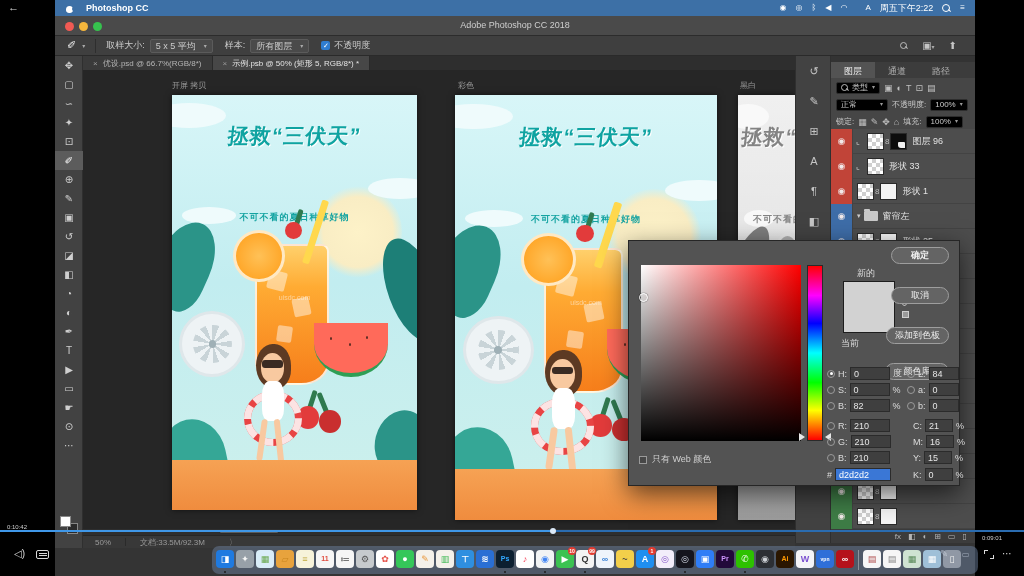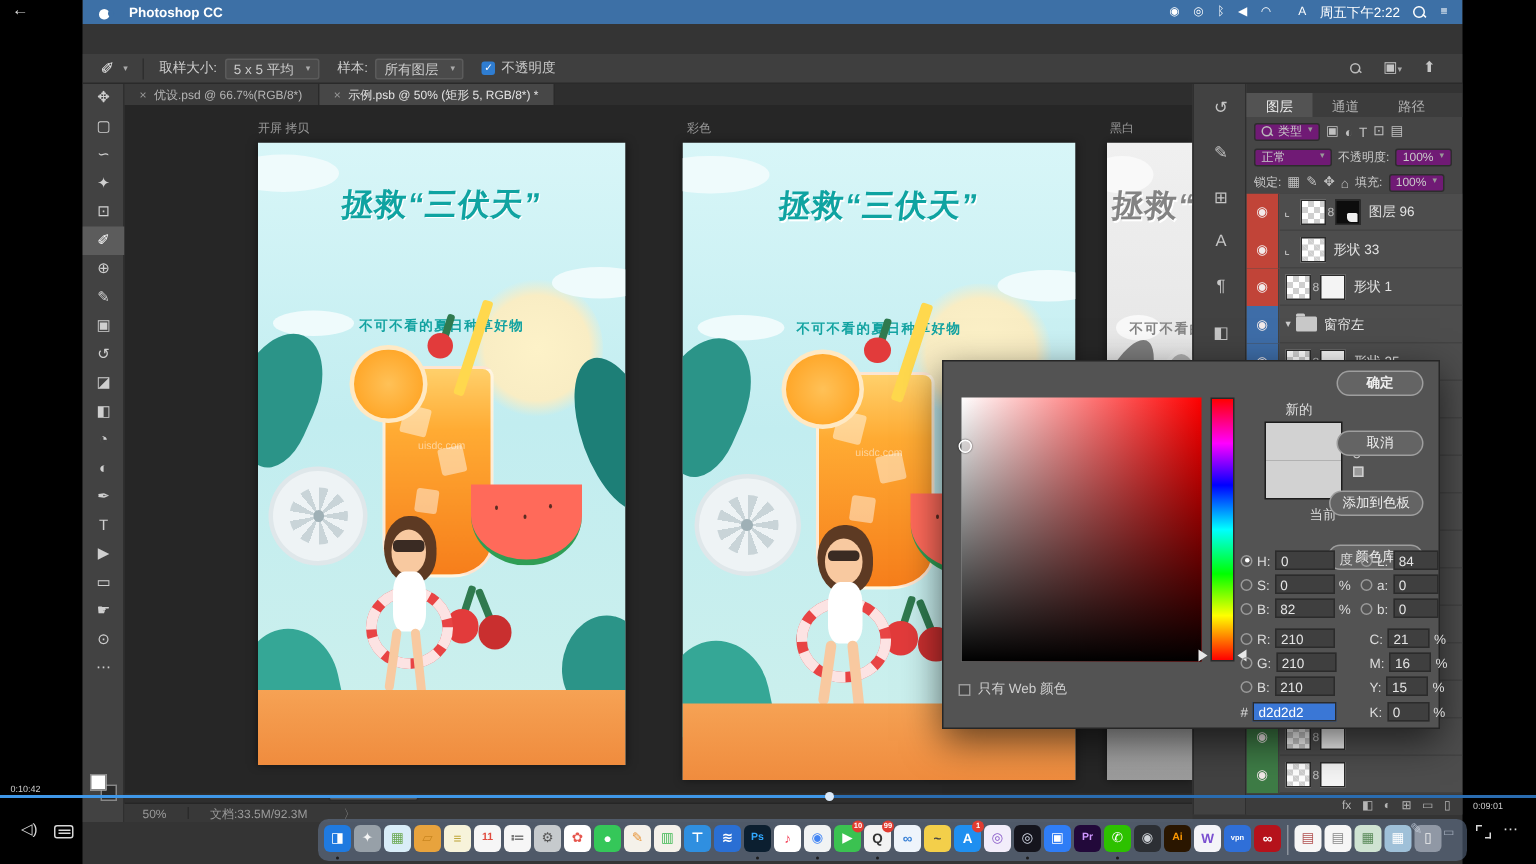--- a/index.html
+++ b/index.html
@@ -105,21 +105,21 @@
   .pstrip{position:absolute;left:740px;top:56px;width:36px;height:487px;background:#424242;border-left:1px solid #2f2f2f;border-right:1px solid #2f2f2f;}
   .ps-ic{width:36px;height:30px;display:flex;align-items:center;justify-content:center;color:#c5c5c5;font-size:11px;}
 
   
   .panel{position:absolute;left:776px;top:56px;width:144px;height:487px;background:#464646;}
   .pn-top{position:absolute;left:0;top:0;width:100%;height:6px;background:#333;}
   .pn-tabs{position:absolute;left:0;top:6px;width:100%;height:16px;background:#3c3c3c;display:flex;}
   .pn-tab{padding:0 13px;font-size:9px;color:#b0b0b0;display:flex;align-items:flex-end;font-family:Liberation Serif, serif;}
   .pn-tab.active{background:#535353;color:#eee;}
   .pn-row{position:absolute;left:0;width:100%;display:flex;align-items:center;font-size:8px;color:#c9c9c9;padding:0 5px;gap:4px;}
-  .pn-field{background:#701a75;border:1px solid #2d2d2d;border-radius:2px;height:12px;line-height:11px;padding:0 4px;display:flex;align-items:center;white-space:nowrap;}
+  .pn-field{background:#000000;border:1px solid #2d2d2d;border-radius:2px;height:12px;line-height:11px;padding:0 4px;display:flex;align-items:center;white-space:nowrap;}
   .pn-field i{font-style:normal;font-size:6px;margin-left:4px;color:#999;}
   .mag{width:8px;height:8px;position:relative;display:inline-block;}
   .mag:before{content:"";position:absolute;left:0;top:0;width:5px;height:5px;border:1px solid #bbb;border-radius:50%;}
   .mag:after{content:"";position:absolute;left:5px;top:5px;width:3px;height:1px;background:#bbb;transform:rotate(45deg);}
   .pn-ic{color:#c0c0c0;font-size:9px;}
   .layers{position:absolute;left:0;top:73px;width:100%;height:400px;overflow:hidden;background:#404040;}
   .lrow{position:relative;width:100%;height:25px;background:#4d4d4d;border-bottom:1px solid #434343;display:flex;align-items:center;}
   .eye{width:22px;height:25px;display:flex;align-items:center;justify-content:center;color:#f2e9e9;font-size:9px;border-right:1px solid #434343;flex:none;}
   .clip{width:10px;text-align:center;color:#ddd;font-size:8px;flex:none;}
   .thumb{width:17px;height:17px;border:1px solid #2a2a2a;margin-left:4px;flex:none;background:#fff;background-image:linear-gradient(45deg,#cfcfcf 25%,transparent 25%,transparent 75%,#cfcfcf 75%),linear-gradient(45deg,#cfcfcf 25%,transparent 25%,transparent 75%,#cfcfcf 75%);background-size:8px 8px;background-position:0 0,4px 4px;}
@@ -212,20 +212,26 @@
             <span class="mb-ic"><i style="font-style:normal;">◠</i></span>
             <span class="mb-ic"><i style="font-style:normal;"></i></span>
             <span class="mb-ic"><i style="font-style:normal;">A</i></span>
           </span>
         <span class="clock">周五下午2:22</span>
         <span class="spotlight"></span>
         <span class="mb-ic">≡</span>
       </span>
     </div>
 
+    <div class="titlebar">
+      <span class="tl r"></span>
+      <span class="tl y"></span>
+      <span class="tl g"></span>
+      <div class="wintitle">Adobe Photoshop CC 2018</div>
+    </div>
 
     <div class="optionsbar">
       <span class="ob-tool">✐</span>
       <span class="ob-caret">▾</span>
       <span class="ob-sep"></span>
       <span class="ob-label">取样大小:</span>
       <span class="ob-select">
           <span>5 x 5 平均</span>
           <i>▾</i>
         </span>
@@ -712,21 +718,21 @@
       <div class="hue"></div>
       <div class="hue-arr-l"></div>
       <div class="hue-arr-r"></div>
       <div class="dlg-lab" style="left:228px;top:26px;">新的</div>
       <div class="newcur">
         <div class="half" style="top:0;"></div>
         <div class="half" style="top:50%;"></div>
       </div>
       <div class="gamut1">↻</div>
       <div class="gamut2"></div>
-      <div class="dlg-lab" style="left:244px;top:96px;">当前</div>
+      <div class="dlg-lab" style="left:212px;top:96px;">当前</div>
       <div class="dlg-btn" style="top:6px;width:58px;font-weight:bold;">确定</div>
       <div class="dlg-btn" style="top:46px;width:58px;">取消</div>
       <div class="dlg-btn" style="top:86px;">添加到色板</div>
       <div class="dlg-btn" style="top:122px;width:64px;">颜色库</div>
 
       <div class="fieldrow" style="left:198px;top:126px;">
         <span class="radio sel"></span>
           <span>H:</span>
         <span class="finput" style="width:40px;">0</span>
           <span>度</span>

